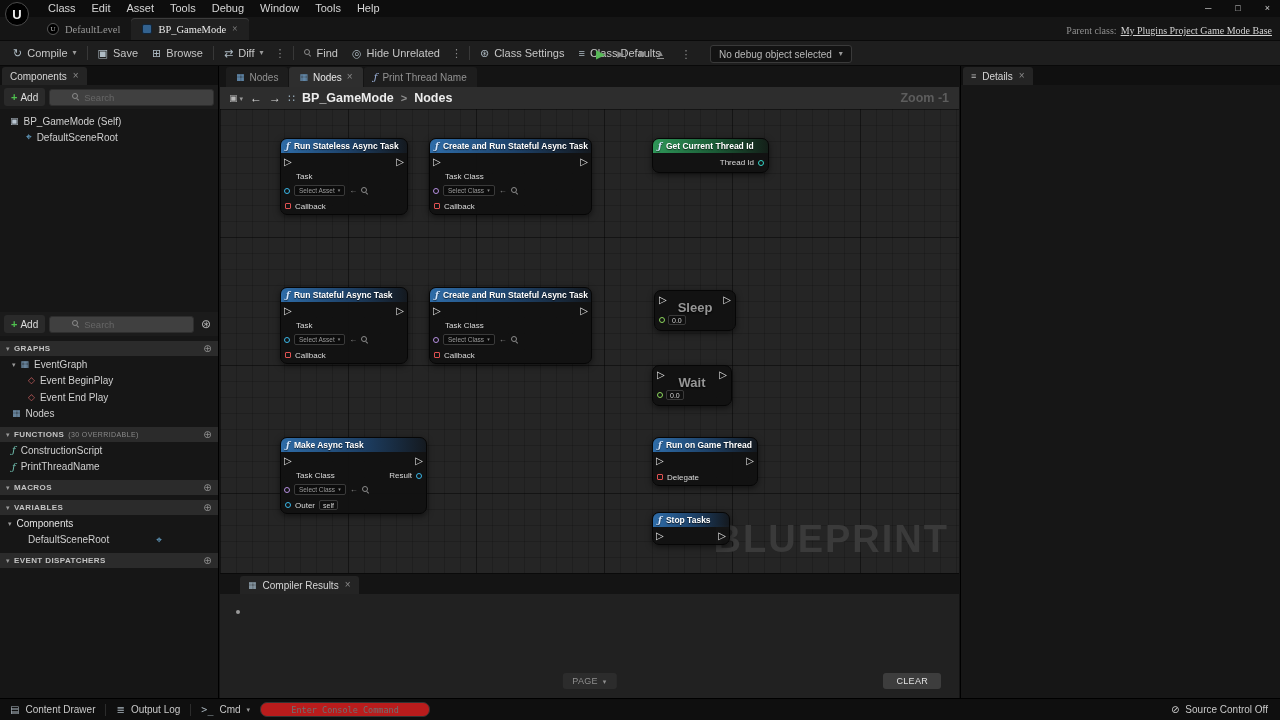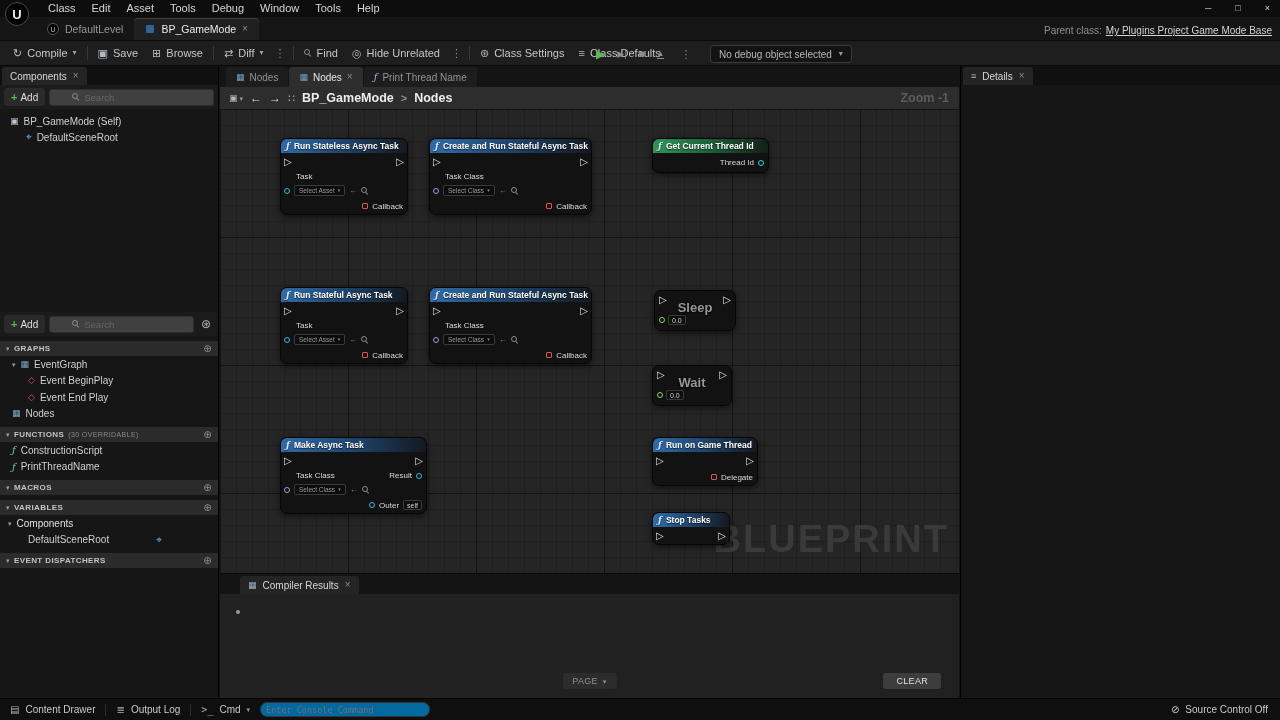--- a/index.html
+++ b/index.html
@@ -46,21 +46,21 @@
   .i-mag::after{content:"";position:absolute;left:5px;top:5px;width:3px;height:1.2px;background:#8a8a8a;transform:rotate(45deg);transform-origin:0 0;}
 
   
   .titlebar{position:absolute;top:0;left:0;right:0;height:17px;background:#0d0d0d;display:flex;align-items:center;padding-left:40px;z-index:5;}
   .menu-item{font-size:11px;color:#d6d6d6;padding:0 8px;line-height:17px;cursor:default;}
   .win-controls{position:absolute;right:10px;top:0;height:17px;display:flex;gap:24px;align-items:center;font-size:9px;color:#cfcfcf;}
   .logo{position:absolute;left:5px;top:2px;width:24px;height:24px;border-radius:50%;background:#000;border:1px solid #4b4b4b;z-index:30;display:flex;align-items:center;justify-content:center;color:#efefef;font-size:13px;font-weight:bold;}
   .logo::before{content:"U";}
 
   
-  .tabbar{position:absolute;top:17px;left:0;right:0;height:23px;background:#151515;display:flex;align-items:flex-end;padding-left:36px;}
+  .tabbar{position:absolute;top:17px;left:0;right:0;height:23px;background:#151515;display:flex;align-items:flex-end;padding-left:36px;font-family:Liberation Serif, serif;}
   .doc-tab{height:22px;display:flex;align-items:center;gap:6px;padding:0 11px;font-size:10.5px;color:#979797;}
   .doc-tab.active{background:#202020;color:#e9e9e9;border-radius:4px 4px 0 0;box-shadow:inset 0 1px 0 #3c3c3c;}
   .mini-logo{width:12px;height:12px;border-radius:50%;background:#000;border:1px solid #565656;font-size:7px;display:flex;align-items:center;justify-content:center;color:#bbb;}
   .mini-logo::before{content:"U";}
   .bp-tab-icon{width:10px;height:10px;background:#33628f;border-radius:2px;border:1px solid #10253a;}
   .parent-class{position:absolute;right:8px;bottom:4px;font-size:10px;color:#8f8f8f;}
   .parent-class .pc-val{color:#d2d2d2;text-decoration:underline;margin-left:4px;}
   .doc-tab .i-close{color:#8a8a8a;font-size:10px;}
 
   
@@ -144,21 +144,21 @@
   .bp-node{position:absolute;background:rgba(17,17,17,.93);border:1px solid #060606;border-radius:7px;box-shadow:0 2px 6px rgba(0,0,0,.55);z-index:2;}
   .nheader{height:14px;border-radius:6px 6px 0 0;display:flex;align-items:center;gap:4px;padding:0 5px;font-weight:bold;color:#fff;font-size:8.5px;text-shadow:0 1px 1px rgba(0,0,0,.7);white-space:nowrap;overflow:hidden;}
   .nheader.blue{background:linear-gradient(90deg,#2e6ca8 0%,#1d4066 55%,rgba(26,46,70,.25) 100%);}
   .nheader.green{background:linear-gradient(90deg,#2e9658 0%,#1b5a36 55%,rgba(24,70,44,.25) 100%);}
   .nheader .i-fn{font-size:9px;color:#d8e9ff;flex:0 0 auto;}
   .nrow{display:flex;align-items:center;gap:4px;padding:0 4px;min-height:13px;}
   .exec-row{justify-content:space-between;height:17px;padding:0 3px;}
   .label-row{height:11px;padding-left:15px;}
   .select-row{height:15px;padding-left:3px;}
   .out-row{justify-content:flex-end;height:19px;padding-right:4px;}
-  .cb-row{height:16px;padding-left:4px;justify-content:flex-end;}
+  .cb-row{height:16px;padding-left:4px;}
   .split-row{height:13px;padding:0 4px;}
   .split-row .spacer{flex:1;}
   .plabel{font-size:8px;color:#dadada;white-space:nowrap;}
   .pin-exec{font-size:10px;color:#e3e3e3;}
   .pin-square{width:6px;height:6px;border:1px solid #e05252;border-radius:1px;flex:0 0 auto;}
   .pin-circle{width:6px;height:6px;border:1.2px solid;border-radius:50%;flex:0 0 auto;}
   .c-cyan{border-color:#3ab7e8;}
   .c-purple{border-color:#b58fe0;}
   .c-green{border-color:#8cd65c;}
   .c-pink{border-color:#ef5fd0;}
@@ -182,21 +182,21 @@
   
   .details-panel{position:absolute;top:66px;left:960px;right:0;bottom:22px;background:#161616;border-left:1px solid #000;}
   .details-panel .pticon{color:#b9b9b9;}
 
   
   .statusbar{position:absolute;left:0;right:0;bottom:0;height:22px;background:#0f0f0f;border-top:1px solid #000;display:flex;align-items:center;font-size:10px;color:#c9c9c9;z-index:6;}
   .sb-item{display:flex;align-items:center;gap:6px;padding:0 10px;height:100%;}
   .sb-item .sbicon{font-size:10px;color:#a9b5bd;}
   .sb-sep{width:1px;height:12px;background:#2c2c2c;}
   .sb-item .i-caret{font-size:7px;color:#999;}
-  .console-input{width:170px;height:15px;background:#0369a1;border:1px solid #333;border-radius:7px;color:#bbb;font-family:"DejaVu Sans Mono",monospace;font-size:8.5px;padding:0 5px;outline:none;}
+  .console-input{width:170px;height:15px;background:#b91c1c;border:1px solid #333;border-radius:7px;color:#bbb;font-family:"DejaVu Sans Mono",monospace;font-size:8.5px;padding:0 5px;outline:none;text-align:center;}
   .console-input::placeholder{color:#707070;}
   .sb-right{margin-left:auto;display:flex;align-items:center;gap:6px;padding-right:12px;}
 </style>
 </head>
 <body>
 
 <div class="logo" data-name="unreal-logo"></div>
 <div class="titlebar" data-name="titlebar">
   <span class="menu-item" data-name="menu-file">Class</span>
   <span class="menu-item" data-name="menu-edit">Edit</span>

